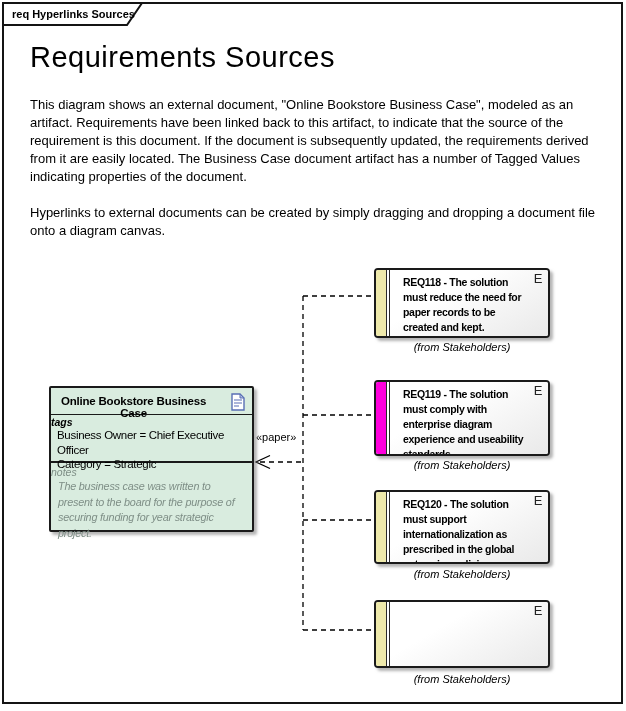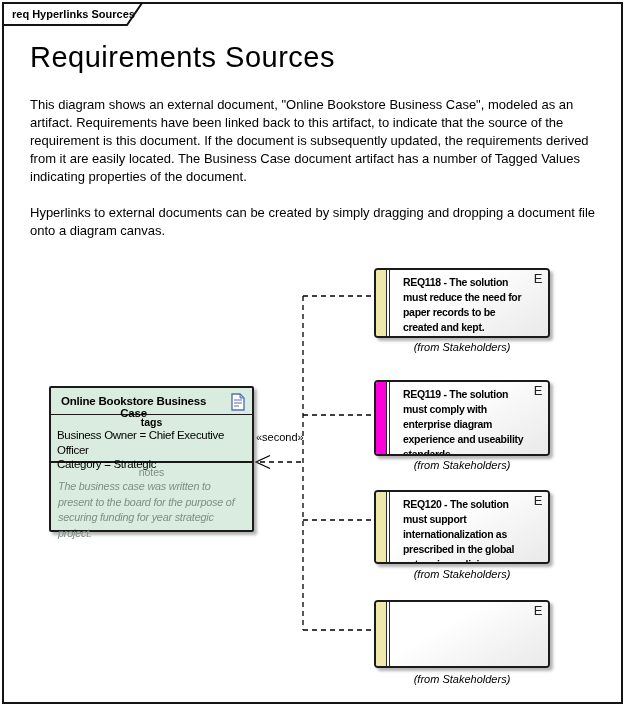--- a/index.html
+++ b/index.html
@@ -25,21 +25,21 @@
 
   
   .artifact { position:absolute; left:49px; top:386px; width:205px; height:146px;
               background:#d9ecdf; border:2px solid #1a1a1a; border-radius:2px;
               box-shadow:3px 3px 3px rgba(120,120,120,0.55); font-family:"Liberation Sans", sans-serif; }
   .artifact-header { position:relative; height:27px; border-bottom:1px solid #1a1a1a; }
   .artifact-name { position:absolute; left:0; right:36px; top:7px; text-align:center;
                    font-size:11.5px; font-weight:bold; color:#000; letter-spacing:-0.2px; }
   .artifact-doc-icon { position:absolute; right:6px; top:5px; }
   .artifact-tags { position:relative; height:48px; border-bottom:2px solid #1a1a1a; padding-top:1px; }
-  .section-label { text-align:center; font-size:10.5px; font-weight:bold; color:#000; }
+  .section-label { text-align:left; font-size:10.5px; font-style:italic; font-weight:bold; color:#000; }
   .tag-lines { padding-left:6px; font-size:11.5px; line-height:14.5px; color:#000; white-space:pre-wrap; letter-spacing:-0.3px; }
   .artifact-notes { position:relative; padding-top:3px; }
   .artifact-notes .section-label { font-weight:normal; color:#7e8e86; }
   .notes-text { padding:1px 7px 0 7px; font-size:10.8px; font-style:italic; line-height:15.5px;
                 color:#7e8e86; letter-spacing:-0.2px; }
 
   
   .req { position:absolute; left:374px; width:176px; border:2px solid #1a1a1a; border-radius:4px;
          background:#fff; box-shadow:3px 3px 3px rgba(120,120,120,0.55); display:flex; overflow:hidden; }
   .req-strip { width:10px; flex:0 0 10px; }
@@ -76,21 +76,21 @@
       <path d="M303,296 H374"></path>
       <path d="M303,415 H374"></path>
       <path d="M303,520 H374"></path>
       <path d="M303,630 H374"></path>
       <path d="M260,462 H303"></path>
     </g>
     <g stroke="#000" stroke-width="1.3" fill="none">
       <path d="M270,455.5 L256,462 L270,468.5"></path>
     </g>
   </svg>
-  <div class="source-label">«second»</div>
+  <div class="source-label">«paper»</div>
 
   <div class="artifact">
     <div class="artifact-header">
       <div class="artifact-name">Online Bookstore Business Case</div>
       <span class="artifact-doc-icon">
         <svg width="15" height="18" viewBox="0 0 15 18">
           <path d="M1,1 H9 L13,5 V17 H1 Z" fill="#ffffff" stroke="#5a6fb5" stroke-width="1.4"></path>
           <path d="M9,1 L9,5 L13,5 Z" fill="#aebce0" stroke="#5a6fb5" stroke-width="1"></path>
           <path d="M3,7 H11 M3,10 H11 M3,13 H8" stroke="#5a6fb5" stroke-width="1.2"></path>
         </svg>

